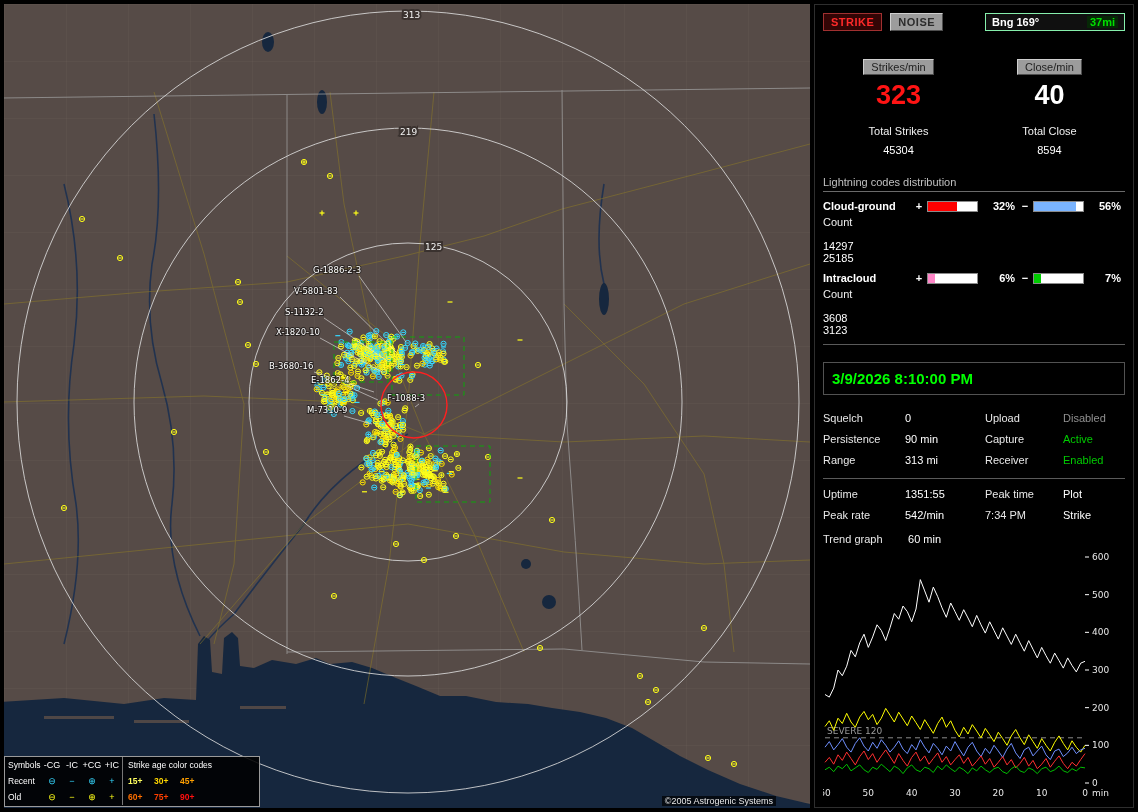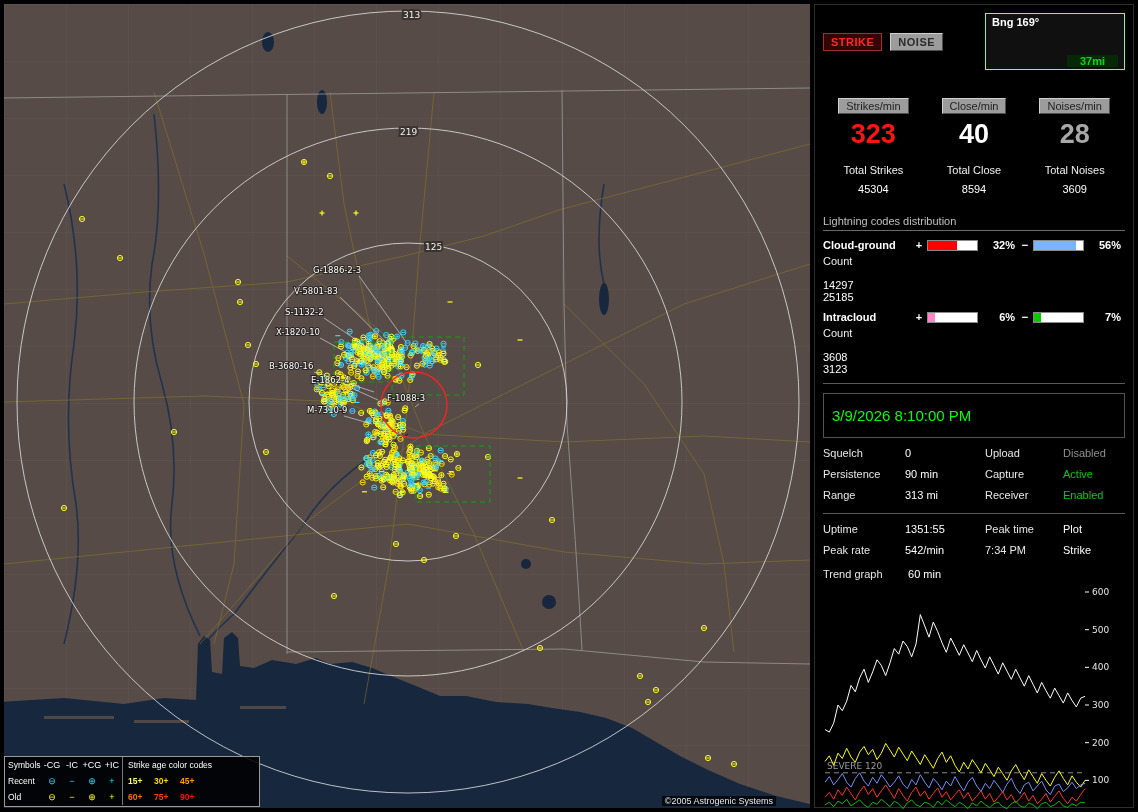--- a/index.html
+++ b/index.html
@@ -40,21 +40,21 @@
   .hr{border-top:1px solid #5a5a5a;margin:0;}
 
   .btn-strike{color:#ff2a2a;background:#330505;border:1px solid #a03030;
       font-weight:bold;padding:2px 7px;letter-spacing:.5px;cursor:pointer;}
   .btn-noise{color:#2c2c2c;background:#9c9c9c;border:1px solid #cfcfcf;
       border-right-color:#4e4e4e;border-bottom-color:#4e4e4e;font-weight:bold;
       padding:2px 7px;margin-left:8px;letter-spacing:.5px;cursor:pointer;}
   .bng-box{margin-left:auto;display:flex;justify-content:space-between;
       background:#101010;border:1px solid #86efac;padding:2px 6px;width:126px;}
   .bng{color:#fff;font-weight:bold;}
-  .bng-dist{color:#00e000;font-weight:bold;background:#062806;padding:0 13px;margin-top:39px;}
+  .bng-dist{color:#00e000;font-weight:bold;background:#062806;padding:0 3px;}
 
   .stats{display:flex;text-align:center;margin-top:28px;}
   .stat-col{flex:1;}
   .chip{display:inline-block;background:#9c9c9c;color:#1e1e1e;
       border:1px solid #cfcfcf;border-right-color:#4e4e4e;border-bottom-color:#4e4e4e;
       padding:1px 7px;cursor:pointer;}
   .rate{font-size:27px;font-weight:bold;margin-top:5px;}
   .rate.red{color:#ff1414;}.rate.white{color:#fff;}.rate.gray{color:#a8a8a8;}
   .total-label{margin-top:14px;color:#f0f0f0;}
   .total{margin-top:7px;color:#fff;}
@@ -67,22 +67,22 @@
   .bar{width:50px;height:9px;background:#fff;border:1px solid #8a8a8a;margin:0 2px;}
   .bar>div{height:100%;}
   .f-red{background:#ff0000;}.f-blue{background:#7ab4ff;}
   .f-pink{background:#ff86c8;}.f-green{background:#00cc00;}
   .pct{width:36px;text-align:right;margin-right:4px;color:#fff;font-weight:bold;}
   .count-row{display:flex;margin:2px 0 8px 0;flex-direction:column;}
   .count-row span:nth-child(1){width:104px;color:#f0f0f0;}
   .count-row span:nth-child(2){width:106px;color:#fff;margin-top:12px;}
   .count-row span:nth-child(3){flex:1;color:#fff;}
 
-  .clock-box{border:1px solid #525252;margin:9px 0;padding:13px 8px;
-      color:#00ff00;font-weight:normal;font-size:15px;}
+  .clock-box{border:1px solid #525252;margin:17px 0;padding:7px 8px;
+      color:#00ff00;font-weight:bold;font-size:15px;}
   .kv-row{display:flex;margin:9px 0;}
   .kv-row span:nth-child(1){width:82px;color:#e8e8e8;}
   .kv-row span:nth-child(2){width:80px;color:#fff;}
   .kv-row span:nth-child(3){width:78px;color:#e8e8e8;}
   .kv-row span:nth-child(4){flex:1;color:#fff;}
   .dim{color:#909090!important;}
   .grn{color:#00cc00!important;}
 
   .trend-row{margin:12px 0 2px 0;}
   .trend-row span:nth-child(1){width:82px;color:#e8e8e8;display:inline-block;}
@@ -1638,26 +1638,20 @@
       <div class="rate red">323</div>
       <div class="total-label">Total Strikes</div>
       <div class="total">45304</div>
     </div>
     <div class="stat-col">
       <span class="chip">Close/min</span>
       <div class="rate white">40</div>
       <div class="total-label">Total Close</div>
       <div class="total">8594</div>
     </div>
-    <div class="stat-col">
-      <span class="chip">Noises/min</span>
-      <div class="rate gray">28</div>
-      <div class="total-label">Total Noises</div>
-      <div class="total">3609</div>
-    </div>
   </div>
 
   <div class="dist-title">Lightning codes distribution</div>
 
   <div class="dist-row">
     <span class="dist-label">Cloud-ground</span>
     <span class="sign">+</span>
     <span class="bar">
         <div class="f-red" style="width: 60%;"></div>
       </span>

